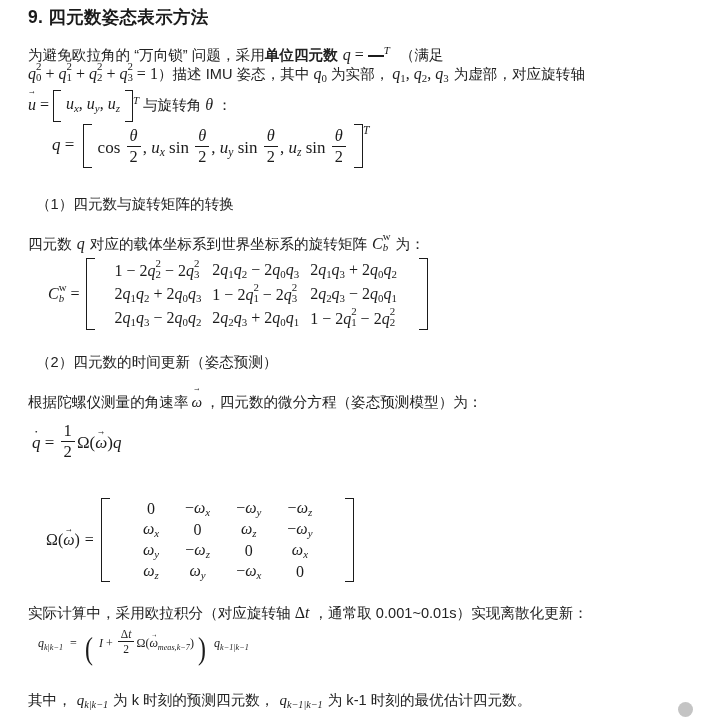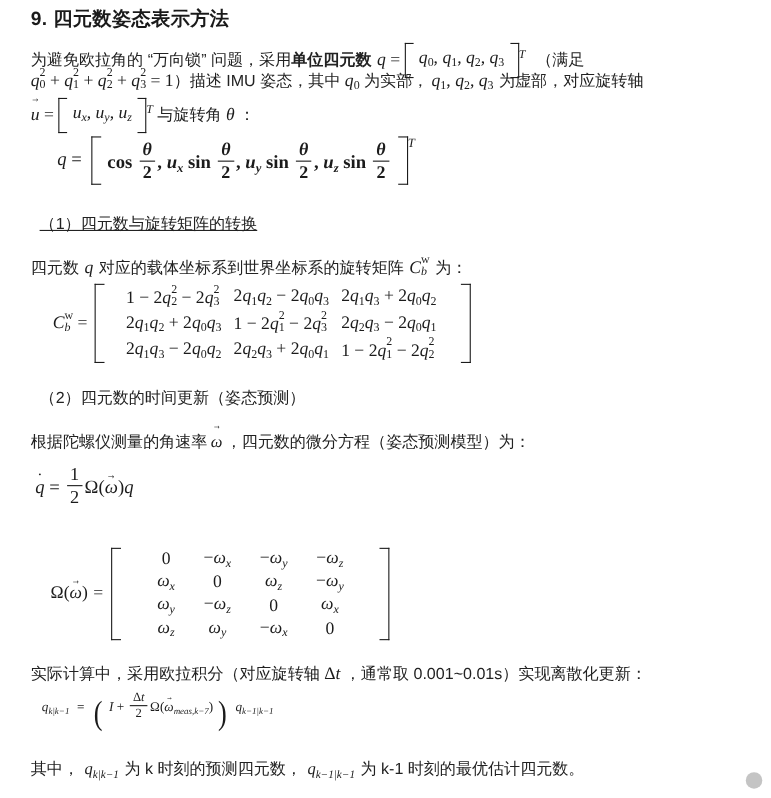--- a/index.html
+++ b/index.html
@@ -195,52 +195,51 @@
 </head>
 <body>
 
 <div class="page">
 
   <div class="heading">9. 四元数姿态表示方法</div>
 
   <div class="para" style="left:28px; top:38px;">
     <span>为避免欧拉角的 “万向锁” 问题，采用</span><b class="bold">单位四元数</b><span class="math" style="position:static; font-size:16px; padding-left:5px;"><span class="mi">q</span> <span class="mo">=</span> <span class="bracketed">
           <span class="brk brk-l"></span>
-          <span class="inner"><span class="mi">q</span><span class="subn">0</span><span class="mo">,</span> <span class="mi">q</span><span class="subn">1</span><span class="mo">,</span> <span class="mi">q</span><span class="subn">2</span><span class="mo">,</span> <span class="mi">q</span><span class="subn">3</span></span>
           <span class="brk brk-r"></span>
         </span><span class="supn" style="font-style:italic;">T</span></span><span style="padding-left:10px;">（满足</span>
   </div>
 
   <div class="para" style="left:28px; top:62px;">
     <span class="math" style="position:static; font-size:16px;"><span class="mi">q</span><span class="subsup"><span class="s-up">2</span><span class="s-dn" style="font-style:normal;">0</span></span> <span class="mo">+</span> <span class="mi">q</span><span class="subsup"><span class="s-up">2</span><span class="s-dn" style="font-style:normal;">1</span></span> <span class="mo">+</span> <span class="mi">q</span><span class="subsup"><span class="s-up">2</span><span class="s-dn" style="font-style:normal;">2</span></span> <span class="mo">+</span> <span class="mi">q</span><span class="subsup"><span class="s-up">2</span><span class="s-dn" style="font-style:normal;">3</span></span> <span class="mo">=</span> <span class="mn">1</span></span><span>）描述 IMU 姿态，其中</span><span class="math" style="position:static; font-size:16px; padding:0 4px;"><span class="mi">q</span><span class="subn">0</span></span><span>为实部，</span><span class="math" style="position:static; font-size:16px; padding:0 5px 0 3px;"><span class="mi">q</span><span class="subn">1</span><span class="mo">,</span> <span class="mi">q</span><span class="subn">2</span><span class="mo">,</span> <span class="mi">q</span><span class="subn">3</span></span><span>为虚部，对应旋转轴</span>
   </div>
 
   <div class="para" style="left:28px; top:88px;">
     <span class="math" style="position:static; font-size:16px;"><span class="vec">u</span> <span class="mo">=</span> <span class="bracketed">
           <span class="brk brk-l"></span>
           <span class="inner"><span class="mi">u</span><span class="sub">x</span><span class="mo">,</span> <span class="mi">u</span><span class="sub">y</span><span class="mo">,</span> <span class="mi">u</span><span class="sub">z</span></span>
           <span class="brk brk-r"></span>
         </span><span class="supn" style="font-style:italic;">T</span></span><span style="padding-left:4px;">与旋转角</span><span class="math mi" style="position:static; font-size:16px; padding:0 4px;">θ</span><span>：</span>
   </div>
 
   <div class="math" style="left:52px; top:124px; font-size:17px;">
     <span class="mi">q</span> <span class="mo">=</span>
     <span class="bracketed" style="margin-left:4px;">
       <span class="brk brk-l" style="width:8px;"></span>
-      <span class="inner" style="padding:3px 6px;font-weight:bold;">
+      <span class="inner" style="padding:3px 6px;">
         <span class="mfn">cos</span> <span class="frac"><span class="num mi">θ</span><span class="den mn">2</span></span><span class="mo">,</span>
         <span class="mi">u</span><span class="sub">x</span> <span class="mfn">sin</span> <span class="frac"><span class="num mi">θ</span><span class="den mn">2</span></span><span class="mo">,</span>
         <span class="mi">u</span><span class="sub">y</span> <span class="mfn">sin</span> <span class="frac"><span class="num mi">θ</span><span class="den mn">2</span></span><span class="mo">,</span>
         <span class="mi">u</span><span class="sub">z</span> <span class="mfn">sin</span> <span class="frac"><span class="num mi">θ</span><span class="den mn">2</span></span>
       </span>
       <span class="brk brk-r" style="width:8px;"></span>
     </span><span class="supn" style="font-style:italic; vertical-align:1.35em;">T</span>
   </div>
 
-  <div class="subhead" style="left:36px; top:192px;text-decoration:underline;">（1）四元数与旋转矩阵的转换</div>
+  <div class="subhead" style="left:36px; top:192px;">（1）四元数与旋转矩阵的转换</div>
 
   <div class="para" style="left:28px; top:232px;">
     <span>四元数</span><span class="math mi" style="position:static; font-size:16px; padding:0 5px;">q</span><span>对应的载体坐标系到世界坐标系的旋转矩阵</span><span class="math" style="position:static; font-size:16px; padding:0 5px;"><span class="mi">C</span><span class="subsup"><span class="s-up">w</span><span class="s-dn">b</span></span></span><span>为：</span>
   </div>
 
   <div class="math" style="left:48px; top:258px; font-size:16px;">
     <span class="matrix-wrap">
       <span style="display:inline-flex; align-items:center;">
           <span class="mi">C</span>
           <span class="subsup">

